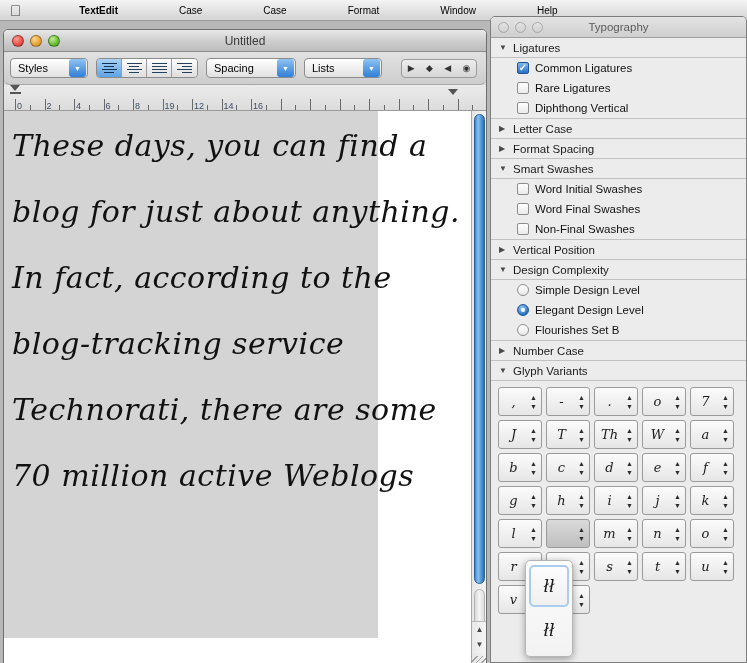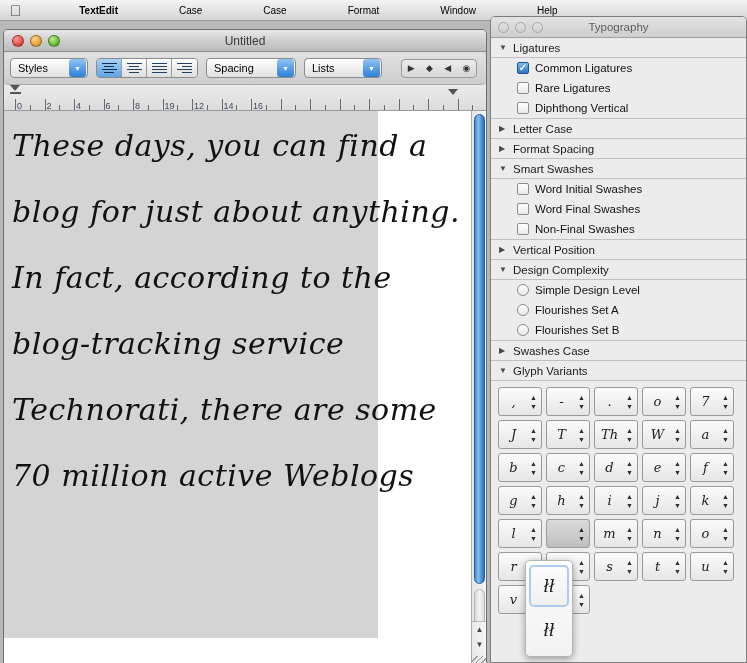--- a/index.html
+++ b/index.html
@@ -480,31 +480,31 @@
         </div>
         <div class="sec-header">
           <span class="disc">▼</span>
           <span>Design Complexity</span>
         </div>
         <div class="opt-row">
           <span class="rb"></span>
           <span>Simple Design Level</span>
         </div>
         <div class="opt-row">
-          <span class="rb"></span>
-          <span>Flourishes Set A</span>
+          <span class="rb checked"></span>
+          <span>Elegant Design Level</span>
         </div>
         <div class="opt-row">
           <span class="rb"></span>
           <span>Flourishes Set B</span>
         </div>
         <div class="sec-sep"></div>
         <div class="sec-header">
           <span class="disc">▶</span>
-          <span>Swashes Case</span>
+          <span>Number Case</span>
         </div>
         <div class="sec-header">
           <span class="disc">▼</span>
           <span>Glyph Variants</span>
         </div>
         <div class="glyph-grid">
           <div class="glyph-cell">
             <span class="glyph-val">,</span>
             <span class="stepper">
               <span>▲</span>

